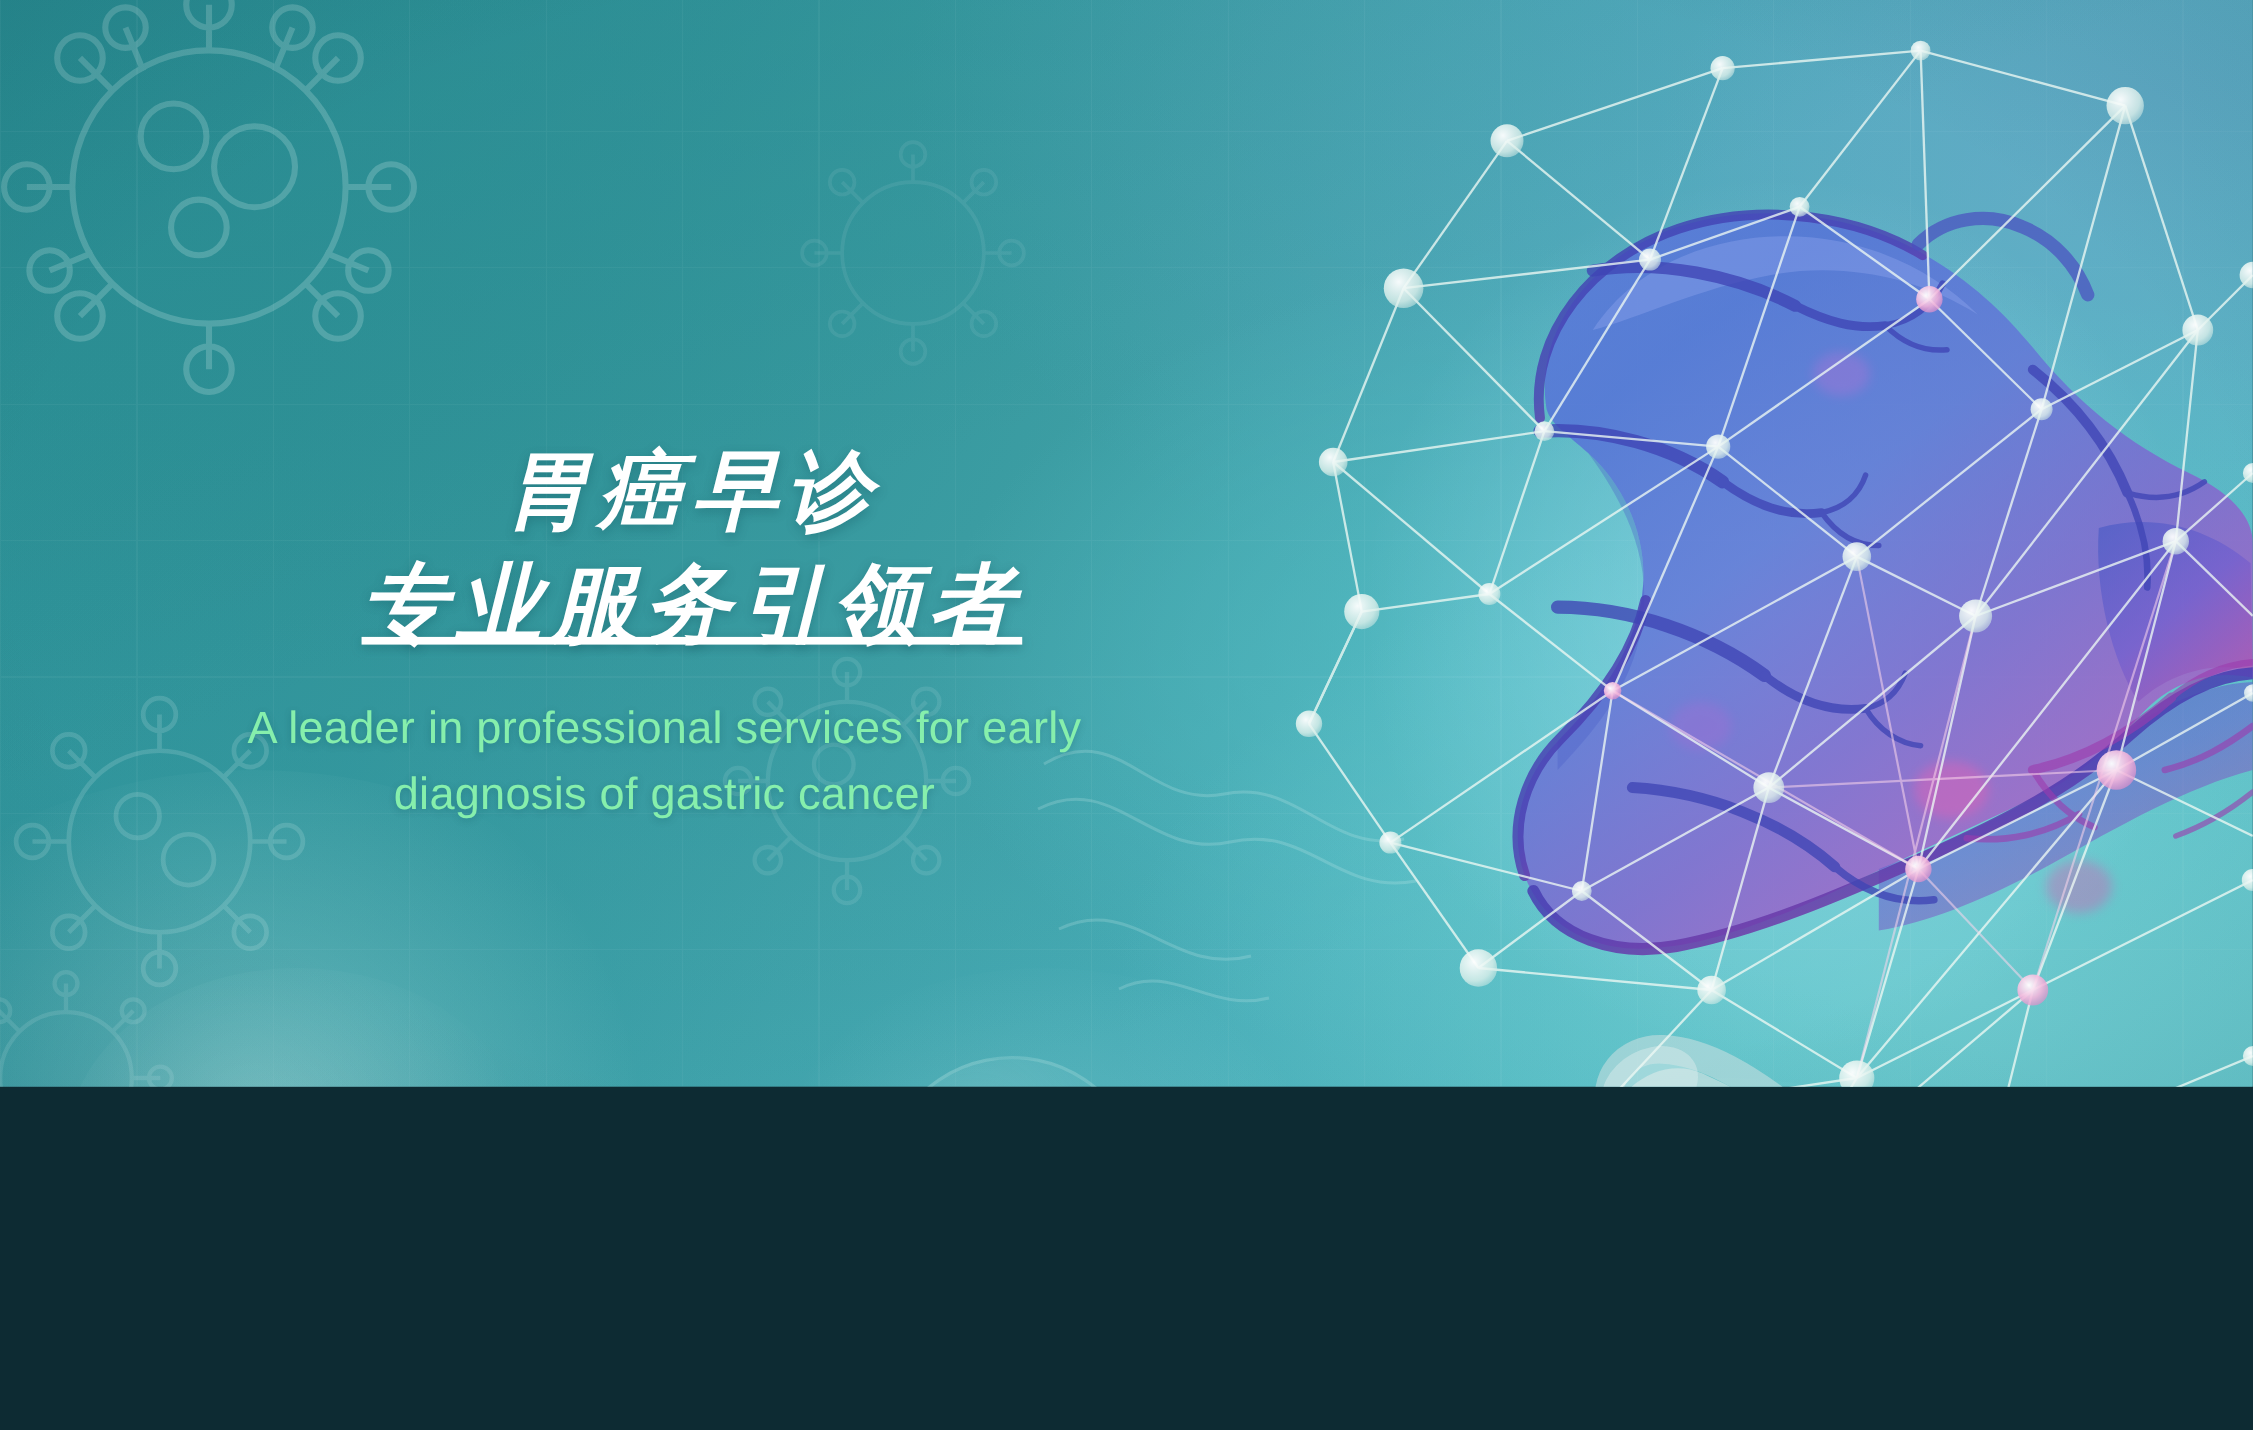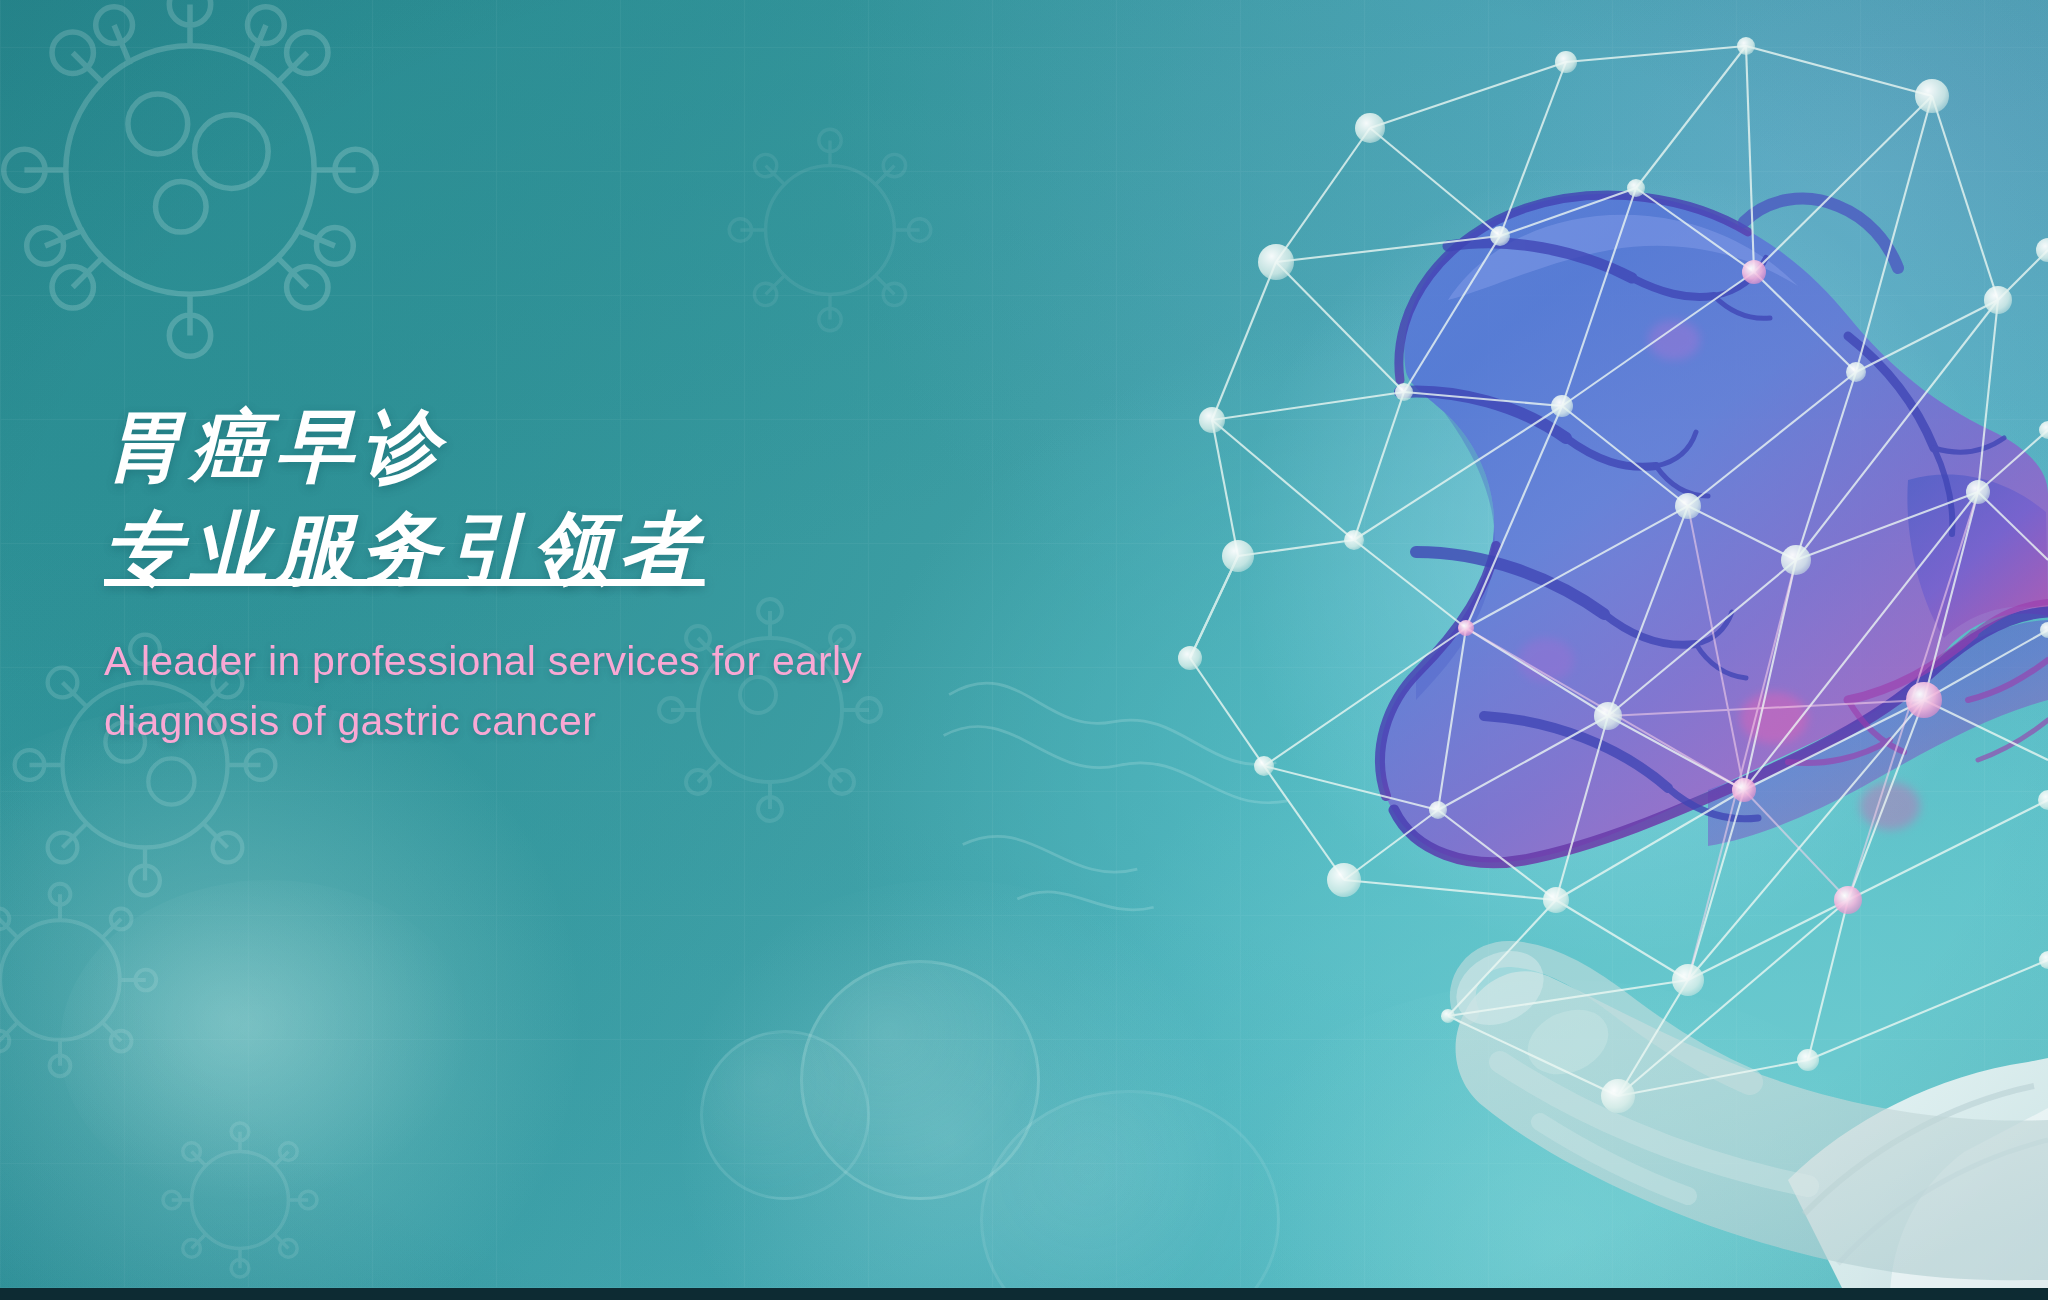--- a/index.html
+++ b/index.html
@@ -1,22 +1,23 @@
 <!DOCTYPE html>
 <html><head>
 <meta charset="utf-8">
 <title>Banner</title>
 <style>
   html,body{margin:0;padding:0;background:#0d2b33;}
   *{box-sizing:border-box;}
   .stage{
     position:relative;
-    width:2048px;height:1288px;
+    width:2048px;height:988px;
     overflow:hidden;
     font-family:"Liberation Sans","DejaVu Sans",sans-serif;
+    text-align:center;
   }
 
   
   .bg-base{
     position:absolute;inset:0;
     background:
       radial-gradient(ellipse 70% 85% at 88% 92%, #6ecbd0 0%, rgba(110,203,208,0) 55%),
       radial-gradient(ellipse 60% 70% at 76% 62%, #58c0c8 0%, rgba(88,192,200,0) 58%),
       radial-gradient(ellipse 90% 100% at 96% 8%, #59a6c0 0%, rgba(89,166,192,0) 62%),
       radial-gradient(ellipse 120% 110% at 4% 36%, #2f9297 0%, rgba(47,146,151,0) 66%),
@@ -51,21 +52,21 @@
     color:#ffffff;
     letter-spacing:.1em;
     line-height:1.18;
     font-size:78px;
     text-shadow:0 3px 10px rgba(10,70,80,.30);
   }
   .headline .l1{display:block;}
   .headline .l2{display:block;margin-top:10px;text-decoration:underline;}
   .subtitle{
     margin-top:38px;
-    color:#f9a8d4;
+    color:#86efac;
     font-size:41px;
     line-height:1.45;
     font-weight:400;
     letter-spacing:.006em;
     max-width:1000px;
     text-shadow:0 2px 7px rgba(10,70,80,.26);
   }
   .subtitle .sl{display:block;}
 
   

